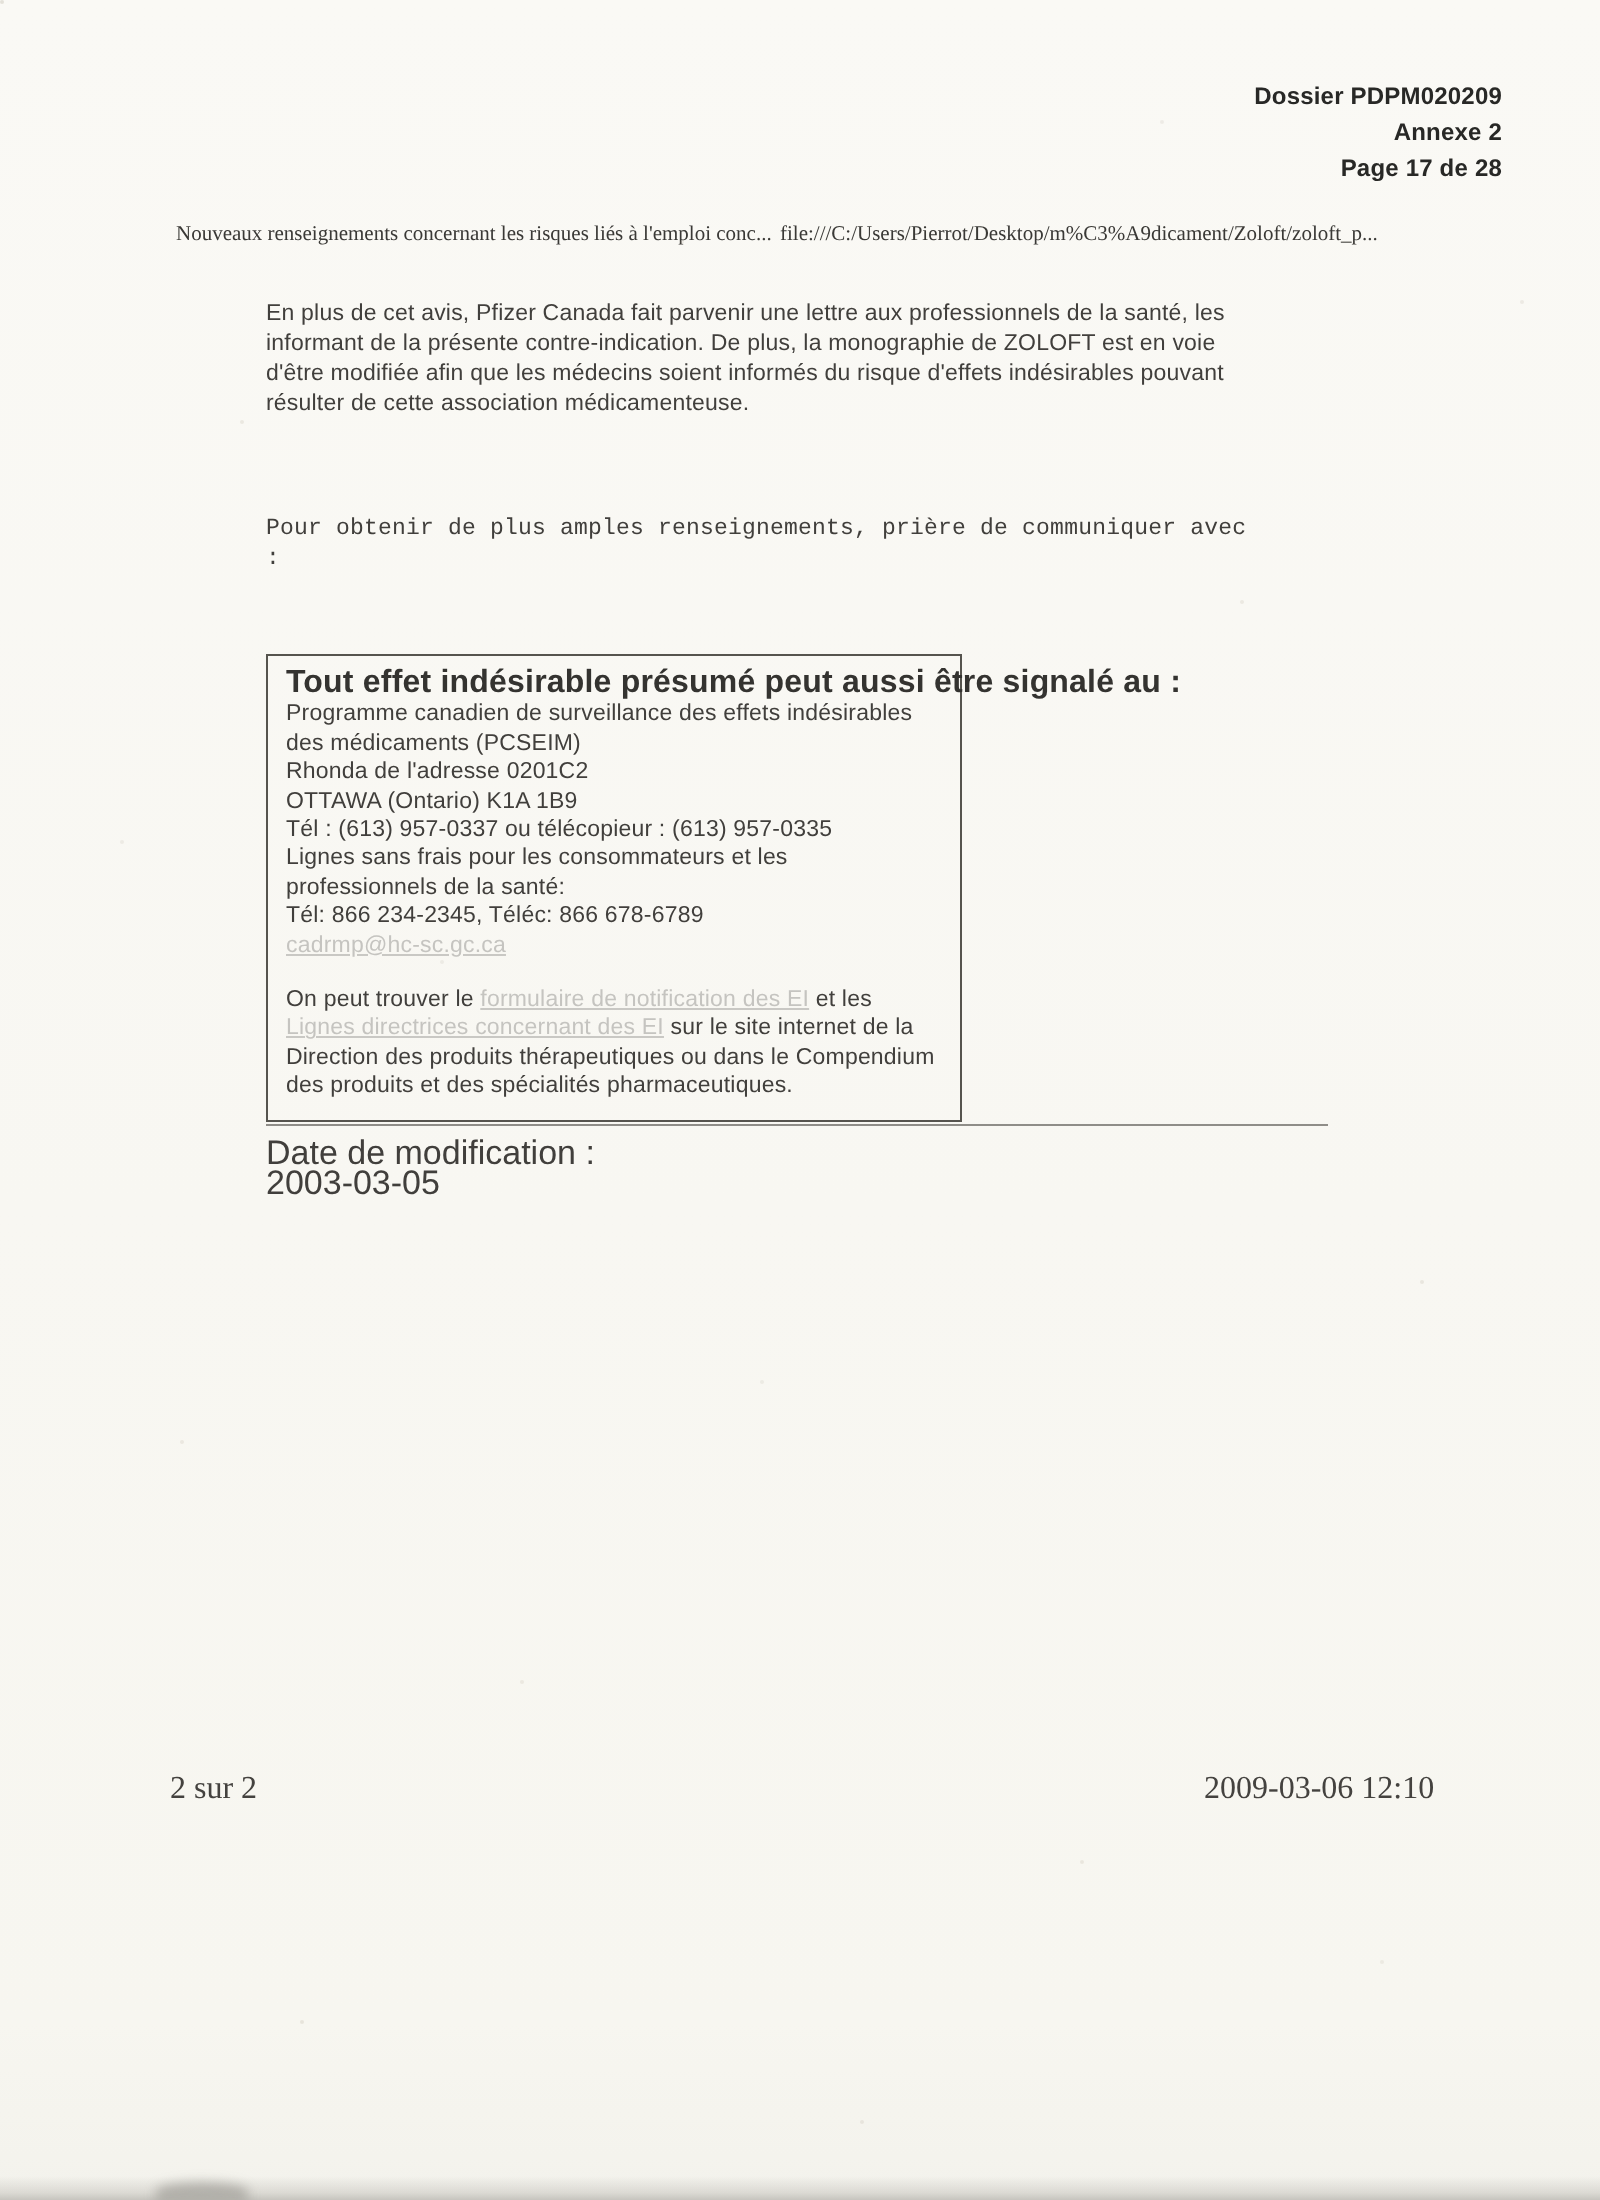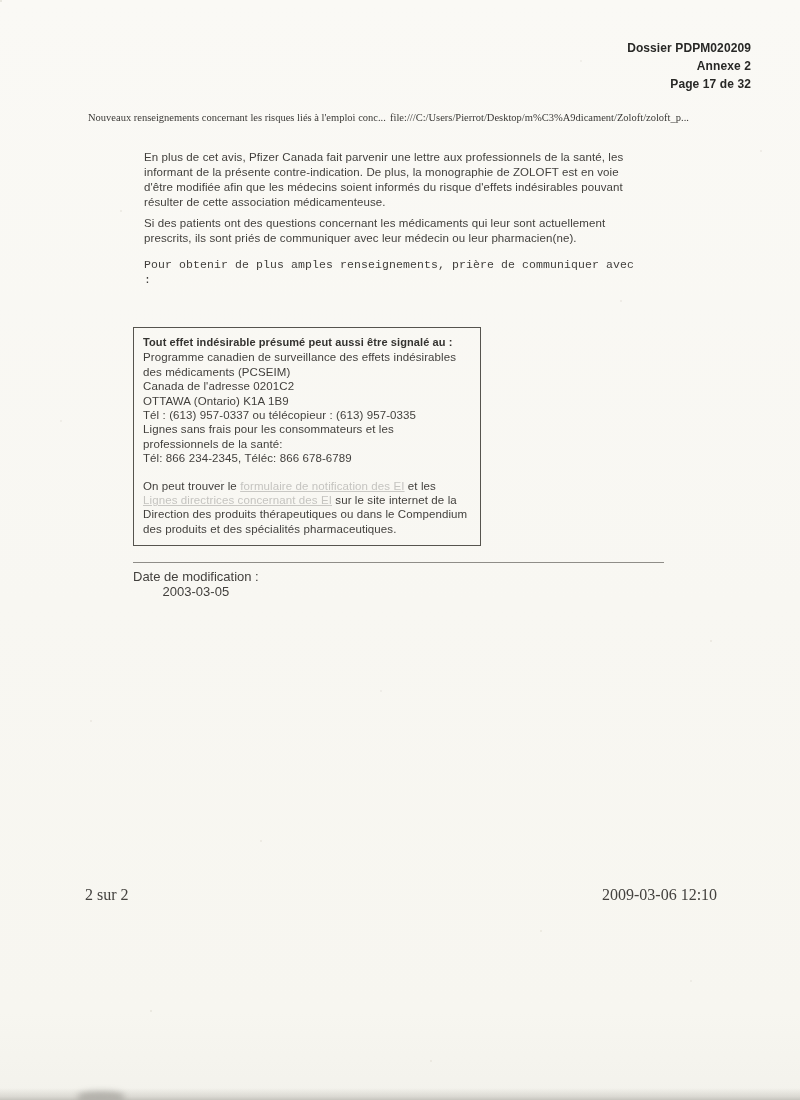--- a/index.html
+++ b/index.html
@@ -15,39 +15,39 @@
     position:absolute;top:39px;right:49px;
     text-align:right;font-weight:bold;font-size:12px;line-height:18px;
     color:#282826;letter-spacing:.1px;
   }
   
   .print-header{position:absolute;top:112px;left:0;width:752px;height:16px;
     font-family:"Liberation Serif",serif;font-size:10.5px;color:#3a3936;}
   .ph-title{position:absolute;left:88px;top:0;white-space:nowrap;}
   .ph-url{position:absolute;left:390px;top:0;white-space:nowrap;}
   
-  .para{position:absolute;left:144px;width:496px;font-size:11.5px;line-height:15px;
+  .para{position:absolute;left:133px;width:496px;font-size:11.5px;line-height:15px;
     color:#413f3c;letter-spacing:.1px;}
   .p1{top:150px;}
   .p2{top:216px;}
   .contact{top:257px;font-family:Liberation Mono, monospace;}
   .pre{white-space:pre-line;}
   
   .report-box{
     position:absolute;left:133px;top:327px;width:348px;box-sizing:border-box;
     border:1px solid #56544e;padding:7px 9px 9px 9px;
     font-size:11.5px;line-height:14.4px;color:#413f3c;letter-spacing:.1px;
     background:transparent;
   }
-  .box-title{font-weight:bold;font-size:11px;white-space:nowrap;color:#343330;margin-bottom:1px;}
+  .box-title{font-weight:bold;font-size:16px;white-space:nowrap;color:#343330;margin-bottom:1px;}
   .scan-link{color:#c5c4c0;text-decoration:underline;text-decoration-color:#c9c8c4;cursor:default;}
   .box-gap{height:13px;}
   
   .divider{position:absolute;left:133px;top:562px;width:531px;height:1px;background:#8f8d88;}
-  .mod{position:absolute;left:133px;top:569px;font-size:13px;line-height:15px;color:#413f3c;text-align:center;}
+  .mod{position:absolute;left:133px;top:569px;font-size:17px;line-height:15px;color:#413f3c;}
   
   .foot{position:absolute;font-family:"Liberation Serif",serif;font-size:16px;color:#44423f;}
   .foot-left{left:85px;top:886px;}
   .foot-right{left:602px;top:886px;}
   
   .speckles{position:absolute;left:0;top:0;width:2px;height:2px;border-radius:50%;
     background:rgba(150,140,118,.22);
     box-shadow:120px 210px 0 rgba(160,150,128,.16), 340px 120px 0 rgba(160,150,128,.14),
       620px 300px 0 rgba(160,150,128,.15), 710px 640px 0 rgba(160,150,128,.17),
       90px 720px 0 rgba(160,150,128,.15), 260px 840px 0 rgba(160,150,128,.14),
@@ -64,44 +64,44 @@
     background:rgba(92,90,84,.35);filter:blur(3px);pointer-events:none;}
 </style>
 </head>
 <body>
 
 <div class="page">
 
   <div class="corner">
     <div>Dossier PDPM020209</div>
     <div>Annexe 2</div>
-    <div>Page 17 de 32</div>
+    <div>Page 17 de 28</div>
   </div>
 
   <div class="print-header">
     <span class="ph-title">Nouveaux renseignements concernant les risques liés à l'emploi conc...</span>
     <span class="ph-url">file:///C:/Users/Pierrot/Desktop/m%C3%A9dicament/Zoloft/zoloft_p...</span>
   </div>
 
   <div class="para p1">En plus de cet avis, Pfizer Canada fait parvenir une lettre aux professionnels de la santé, les informant de la présente contre-indication. De plus, la monographie de ZOLOFT est en voie d'être modifiée afin que les médecins soient informés du risque d'effets indésirables pouvant résulter de cette association médicamenteuse.</div>
 
-  <div class="para p2">Si des patients ont des questions concernant les médicaments qui leur sont actuellement prescrits, ils sont priés de communiquer avec leur médecin ou leur pharmacien(ne).</div>
 
   <div class="para contact">
     <div>Pour obtenir de plus amples renseignements, prière de communiquer avec :</div>
   </div>
 
   <div class="report-box">
     <div class="box-title">Tout effet indésirable présumé peut aussi être signalé au :</div>
     <div>Programme canadien de surveillance des effets indésirables des médicaments (PCSEIM)</div>
-    <div>Canada de l'adresse 0201C2</div>
+    <div>Rhonda de l'adresse 0201C2</div>
     <div>OTTAWA (Ontario) K1A 1B9</div>
     <div>Tél : (613) 957-0337 ou télécopieur : (613) 957-0335</div>
     <div>Lignes sans frais pour les consommateurs et les professionnels de la santé:</div>
     <div>Tél: 866 234-2345, Téléc: 866 678-6789</div>
+    <div><span class="scan-link">cadrmp@hc-sc.gc.ca</span></div>
     <div class="box-gap"></div>
     <div><span>On peut trouver le </span><span class="scan-link">formulaire de notification des EI</span><span> et les </span><span class="scan-link">Lignes directrices concernant des EI</span><span> sur le site internet de la Direction des produits thérapeutiques ou dans le Compendium des produits et des spécialités pharmaceutiques.</span></div>
   </div>
 
   <div class="divider"></div>
 
   <div class="mod">
     <div>Date de modification :</div>
     <div>2003-03-05</div>
   </div>

